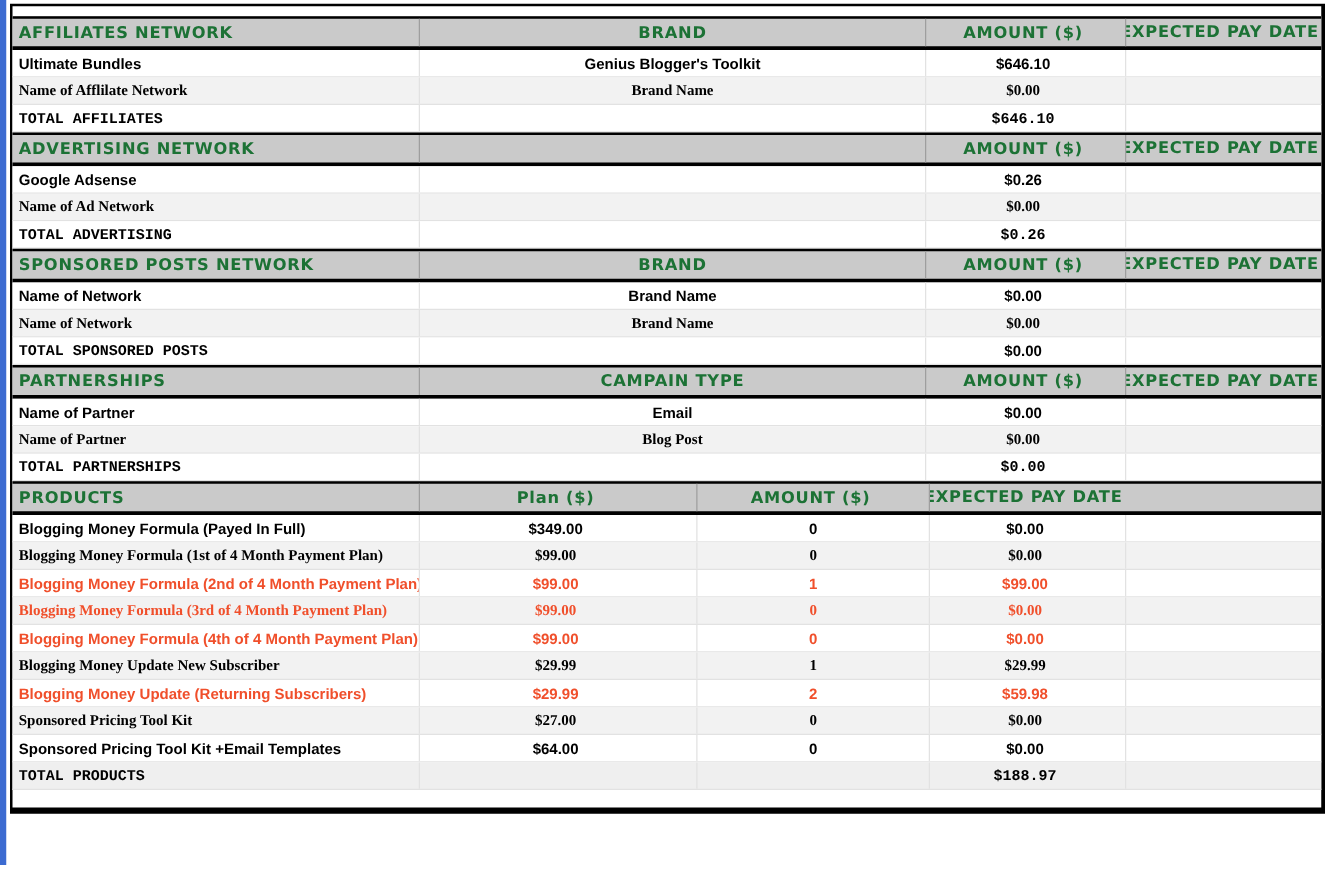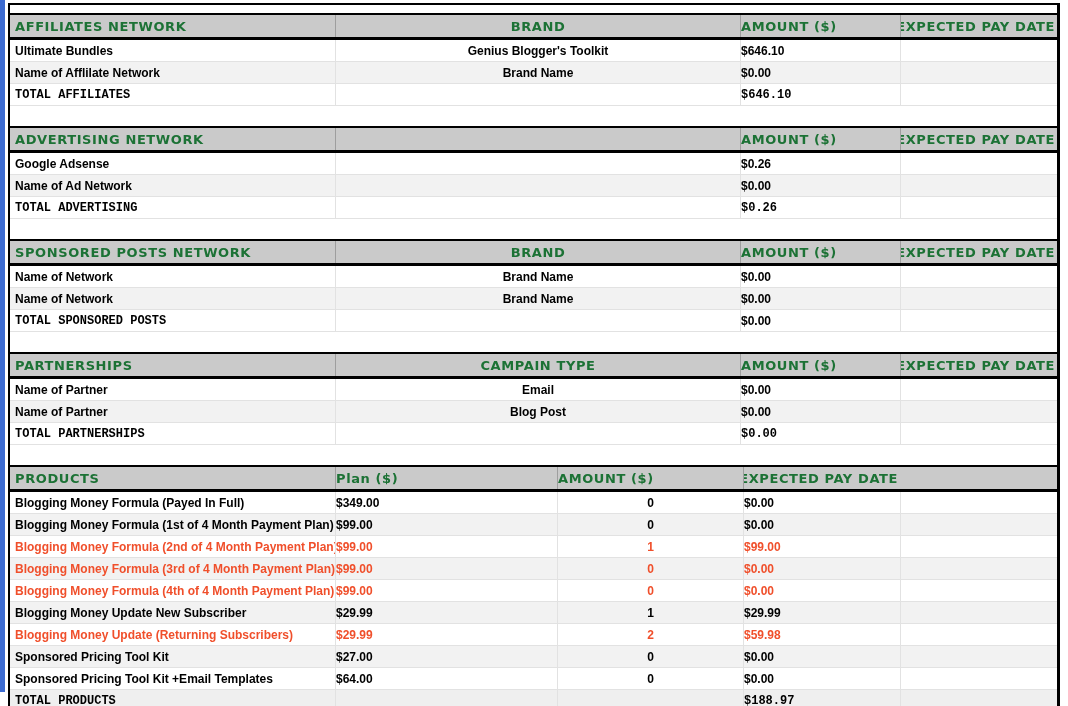--- a/index.html
+++ b/index.html
@@ -1,37 +1,37 @@
 <!DOCTYPE html>
 <html style="--green: #1c7235; --accent: #f04f2b; --hbg: #cacaca; --edge: #3c6bd1;"><head>
 <meta charset="utf-8">
 <style>
   html,body{margin:0;padding:0;background:#fff;width:1068px;height:706px;overflow:hidden;
     font-family:"Liberation Sans",sans-serif;}
   .edge{position:absolute;left:0;top:0;width:5px;height:692px;background:var(--edge,#3c6bd1);}
   .sheet{position:absolute;left:8px;top:3px;width:1052px;box-sizing:border-box;
     border-top:2px solid #000;border-left:2px solid #000;border-right:3px solid #000;border-bottom:5px solid #000;
     padding:8px 0 14px 0;background:#fff;}
-  .tbl{margin-top:20px;}
+  .tbl{}
   .tbl:first-child{margin-top:0;}
   .hrow{display:grid;background:var(--hbg,#cacaca);height:22px;align-items:center;
     border-top:2px solid #000;border-bottom:3px solid #000;}
   .hrow>div{height:100%;box-sizing:border-box;display:flex;align-items:center;}
   .hrow>div:not(:first-child){border-left:1px solid #9e9e9e;}
   .g{color:var(--green,#1c7235);font-family:"DejaVu Sans",sans-serif;font-weight:700;
      font-size:13px;letter-spacing:.6px;white-space:nowrap;}
   .row{display:grid;height:21px;align-items:stretch;border-bottom:1px solid #e2e2e2;background:#fff;}
   .row>div{box-sizing:border-box;display:flex;align-items:center;overflow:hidden;white-space:nowrap;}
   .row>div:not(:first-child){border-left:1px solid #e2e2e2;}
-  .row.alt{background:#f2f2f2;}
+  .row.alt{background:#f2f2f2;font-family:Liberation Serif, serif;}
   .cols4{grid-template-columns:325px 405px 160px auto;}
   .cols5{grid-template-columns:325px 222px 186px 157px auto;}
   .cl{justify-content:flex-start;padding-left:5px;}
   .cc{justify-content:center;}
-  .cr{justify-content:flex-start;padding-right:4px;}
+  .cr{justify-content:center;padding-right:4px;}
   .hp{position:relative;overflow:hidden;}
   .hp span{position:absolute;right:2px;top:50%;transform:translateY(-50%);}
   .txt{font-size:12px;font-weight:700;color:#000;}
   .accent .txt{color:var(--accent,#f04f2b);}
   .total .txt{font-family:Liberation Mono, monospace;font-size:12px;}
   .total .txt.plain{font-family:"Liberation Sans",sans-serif;}
   .total.gray{background:#efefef;}
 </style>
 </head>
 <body>

